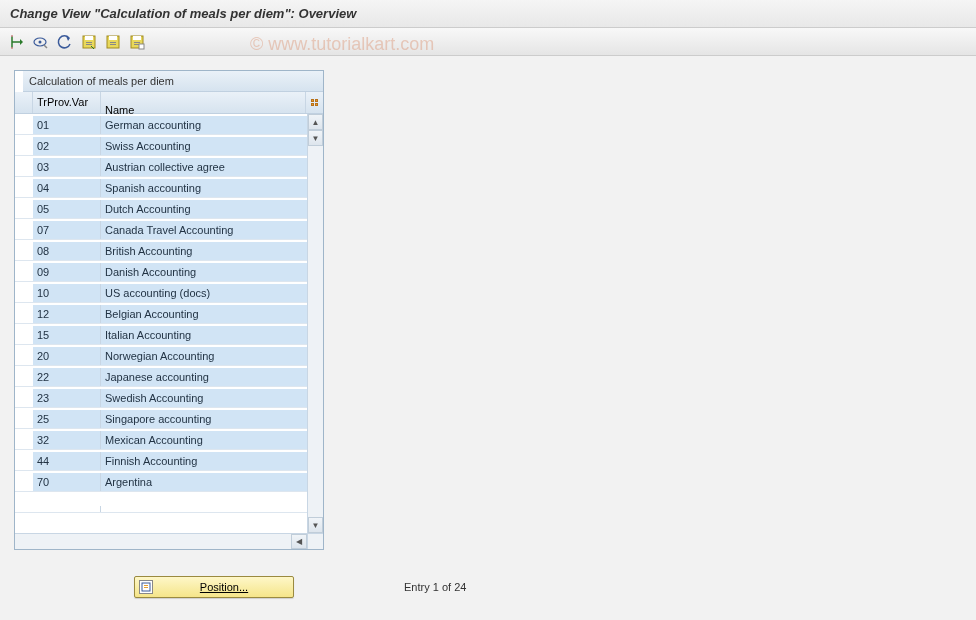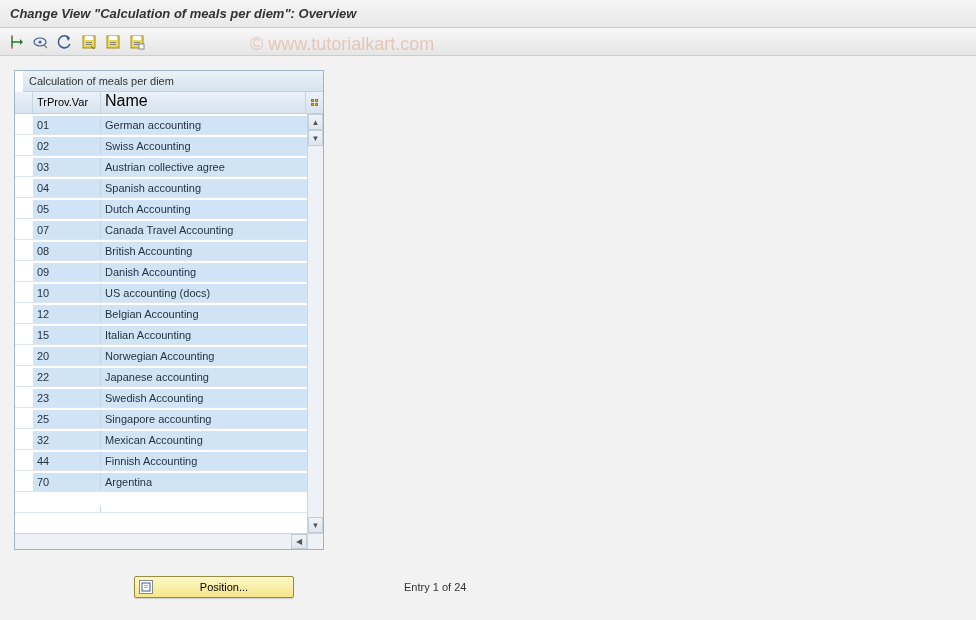--- a/index.html
+++ b/index.html
@@ -66,21 +66,21 @@
       margin-left: 8px;
     }
     .table-header-row {
       display: flex;
       height: 22px;
       background: linear-gradient(to bottom, #eaf1f8, #d6e3ef);
       border-bottom: 1px solid #c0d0e0;
     }
     .th-sel { width: 18px; border-right: 1px solid #c8d6e4; }
     .th-col1 { width: 68px; border-right: 1px solid #c8d6e4; padding: 4px 4px; font-size: 11px; }
-    .th-col2 { flex: 1; padding: 0 4px; font-size: 16px; }
+    .th-col2 { flex: 1; padding: 12px 4px; font-size: 11px; }
     .th-cfg {
       width: 18px;
       border-left: 1px solid #c8d6e4;
       display: flex; align-items: center; justify-content: center;
       cursor: pointer;
     }
     .th-cfg .icon-sq {
       display: grid; grid-template-columns: 3px 3px; grid-template-rows: 3px 3px;
       gap: 1px;
     }
@@ -181,21 +181,21 @@
       border-radius: 2px;
       box-shadow: 0 1px 1px rgba(0,0,0,0.15);
     }
     .position-btn .pos-icon {
       width: 14px; height: 14px;
       background: #fff; border: 1px solid #888;
       margin-right: 6px;
       display:flex; align-items:center; justify-content:center;
     }
     .position-btn .pos-icon svg { width:10px; height:10px; }
-    .position-btn span.lbl { flex: 1; text-align: center; font-size: 11px; }
+    .position-btn span.lbl { flex: 1; text-align: center; font-size: 11px; text-decoration: underline; }
     .entry-status { font-size: 11px; color: #333; }
     .watermark {
       position: absolute;
       top: 34px; left: 250px;
       font-size: 18px;
       color: rgba(220,150,120,0.45);
       font-family: Verdana, sans-serif;
       pointer-events: none;
     }
   </style>

